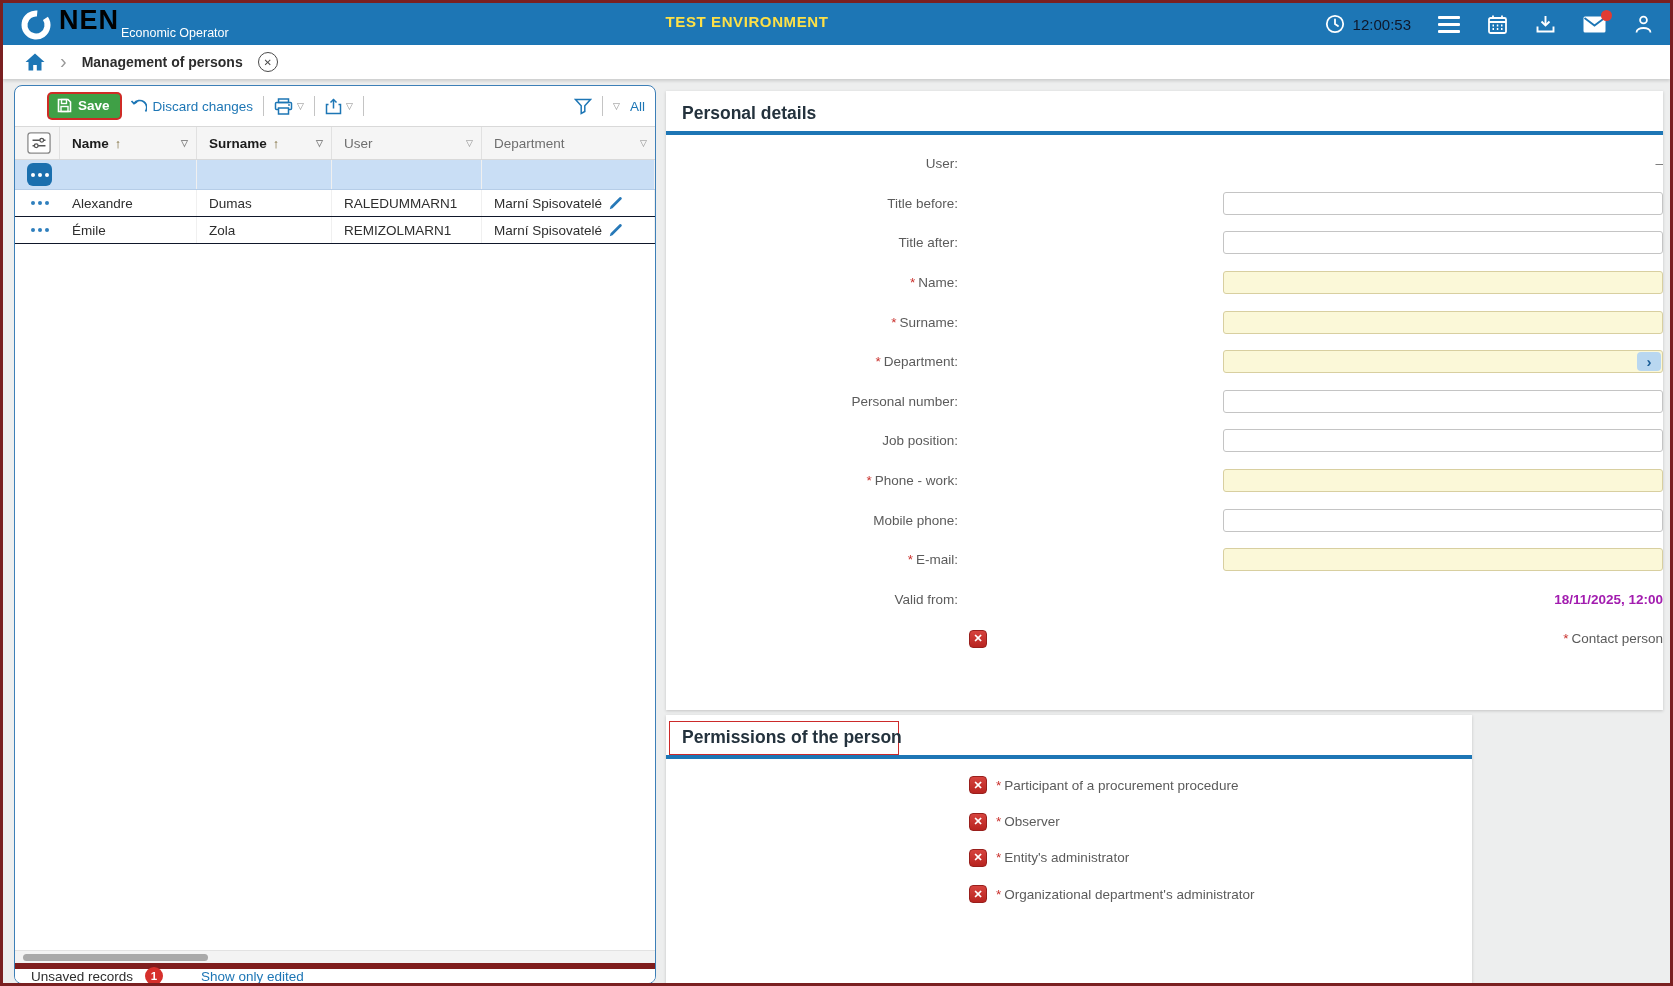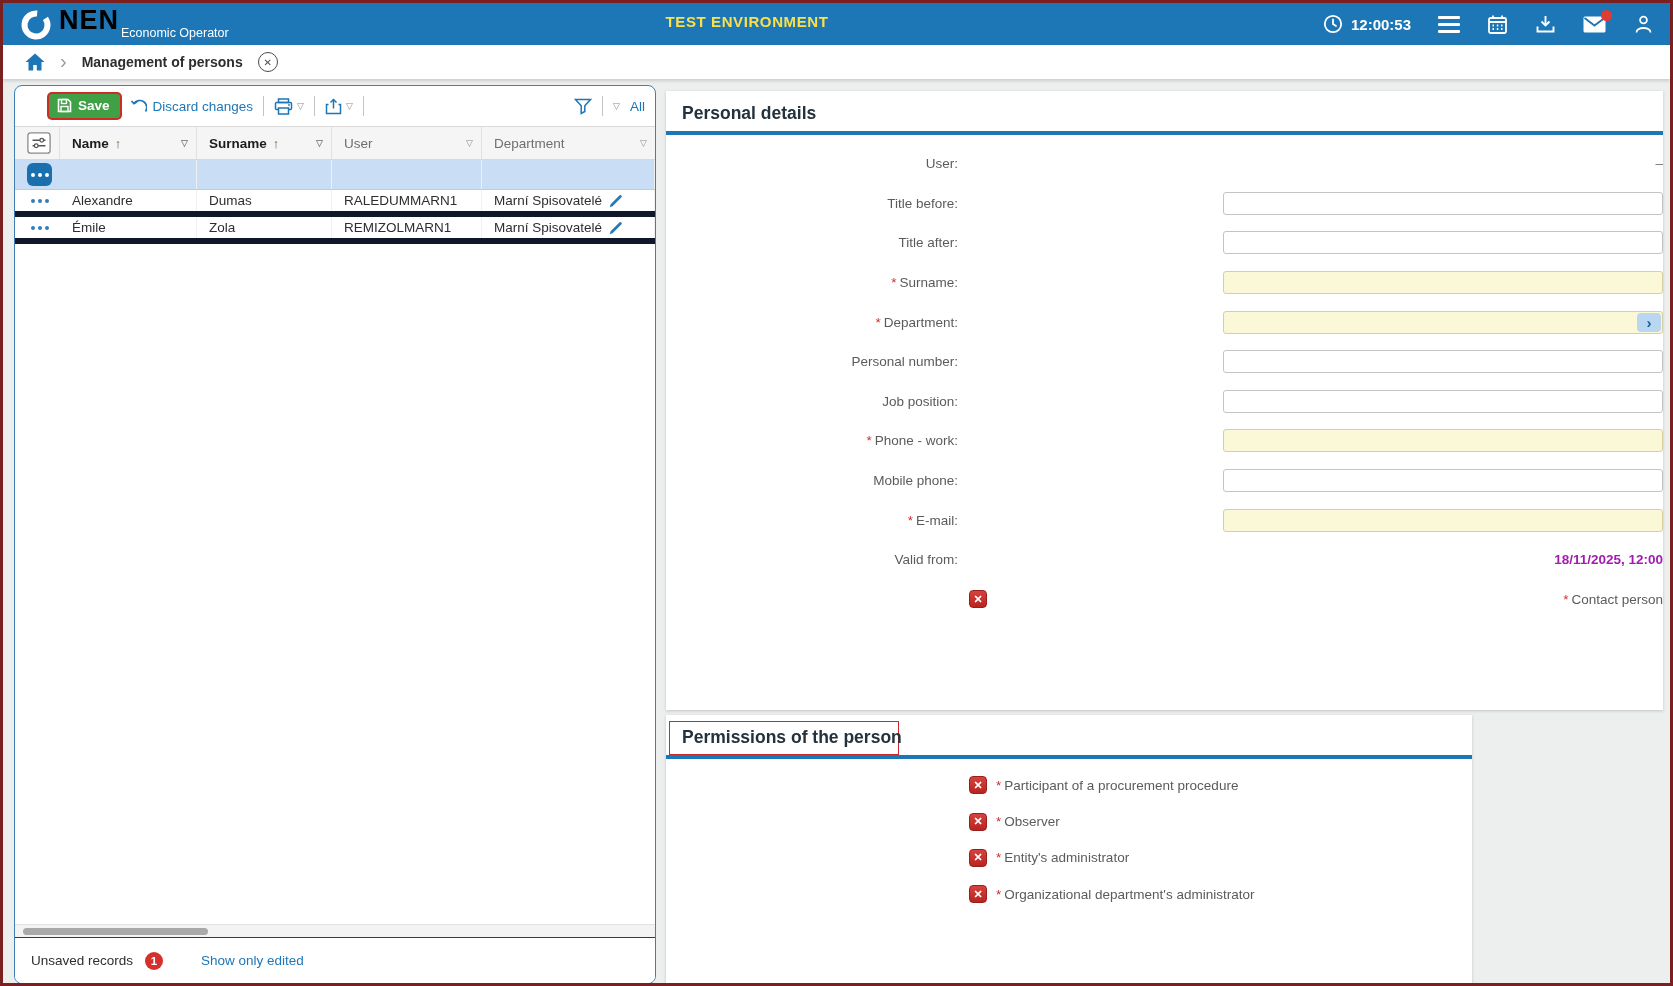--- a/index.html
+++ b/index.html
@@ -8,21 +8,21 @@
          border:3px solid #7a2021; overflow:hidden; }
 
   
   .topbar { position:absolute; left:0; top:0; right:0; height:42px; background:#1d76b5; }
   .logo-ring { position:absolute; left:16px; top:5px; }
   .brand { position:absolute; left:56px; top:2px; color:#000000; font-size:27px; font-weight:bold; letter-spacing:1px; }
   .brand-sub { position:absolute; left:118px; top:23px; color:#fff; font-size:12.5px; }
   .env-title { position:absolute; left:744px; top:10px; transform:translateX(-50%);
                color:#fde047; font-size:15px; font-weight:bold; letter-spacing:.6px; white-space:nowrap; }
   .top-icons { position:absolute; right:16px; top:0; height:42px; display:flex; align-items:center; gap:27px; }
-  .clockwrap { display:flex; align-items:center; gap:8px; color:#ffffff; font-size:15px; font-weight:bold; }
+  .clockwrap { display:flex; align-items:center; gap:8px; color:#0f172a; font-size:15px; font-weight:normal; }
   .burger { display:flex; flex-direction:column; gap:4px; cursor:pointer; }
   .burger span { display:block; width:22px; height:3px; background:#fff; border-radius:1px; }
   .mailwrap { position:relative; }
   .mail-dot { position:absolute; right:-6px; top:-6px; width:11px; height:11px; border-radius:50%; background:#e23b32; }
 
   
   .crumbbar { position:absolute; left:0; top:42px; right:0; height:34px; background:#fff;
               box-shadow:0 2px 3px rgba(0,0,0,.14); display:flex; align-items:center; padding-left:22px; gap:15px; z-index:5; }
   .crumb-chev { color:#9a9a9a; font-size:20px; line-height:1; margin-top:-3px; }
   .crumb-title { color:#2d2d2d; font-size:14px; font-weight:bold; }
@@ -50,34 +50,34 @@
   .th.sorted { color:#1c1c1c; font-weight:bold; }
   .th .lbl { margin-right:6px; }
   .th .sort { color:#6d5a22; font-size:13px; }
   .th .flt { margin-left:auto; }
   .c-menu { width:45px; flex:none; display:flex; align-items:center; justify-content:center; }
   .c-name { width:137px; flex:none; }
   .c-surname { width:135px; flex:none; }
   .c-user { width:150px; flex:none; }
   .c-dept { flex:1; border-right:none; }
 
-  .trow { display:flex; height:27px; border-bottom:6px solid #0f172a; background:#fff; font-size:13.5px; color:#2e2e2e; cursor:pointer; }
+  .trow { display:flex; height:27px; border-bottom:1px solid #0f172a; background:#fff; font-size:13.5px; color:#2e2e2e; cursor:pointer; }
   .trow.selected { height:30px; background:#c9def5; border-bottom:1px solid #b6cde7; }
   .td { display:flex; align-items:center; padding:0 8px 0 12px; border-right:1px solid #f0f0f0; overflow:hidden; white-space:nowrap; }
   .dots { display:flex; gap:3px; cursor:pointer; }
   .dots i { width:4px; height:4px; border-radius:50%; background:#2f7fbd; }
   .menu-sel { width:30px; height:23px; background:#1a6fae; border-radius:6px; display:flex;
               align-items:center; justify-content:center; gap:3px; cursor:pointer; }
   .menu-sel i { width:4px; height:4px; border-radius:50%; background:#fff; }
   .pencil { margin-left:7px; flex:none; cursor:pointer; }
   .tbody-fill { flex:1; background:#fff; }
 
   .hscroll { height:13px; background:#f3f3f3; border-top:1px solid #e2e2e2; position:relative; flex:none; }
   .hthumb { position:absolute; left:8px; top:3px; width:185px; height:7px; background:#a9a9a9; border-radius:4px; cursor:pointer; }
-  .tfoot { height:46px; border-top:1px solid #7f1d1d; display:flex; align-items:center; padding:0 16px; gap:12px;
+  .tfoot { height:20px; border-top:6px solid #7f1d1d; display:flex; align-items:center; padding:0 16px; gap:12px;
            font-size:13.5px; color:#2e2e2e; flex:none; background:#fff; }
   .badge { width:18px; height:18px; border-radius:50%; background:#d6302c; color:#fff; font-size:11.5px;
            font-weight:bold; display:flex; align-items:center; justify-content:center; }
   .foot-link { color:#1d76b5; margin-left:26px; cursor:pointer; }
 
   
   .card { position:absolute; background:#fff; box-shadow:0 1px 3px rgba(0,0,0,.18); }
   #card-personal { left:663px; top:88px; width:997px; height:619px; }
   #card-perms    { left:663px; top:712px; width:806px; height:269px; }
   .card-title { position:absolute; left:16px; top:12px; font-size:17.5px; font-weight:bold; color:#24323d; white-space:nowrap; }
@@ -359,20 +359,26 @@
             <input class="finput" style="">
           </span>
       </div>
       <div class="frow">
         <span class="flabel">Title after:</span>
         <span class="fctrl">
             <input class="finput" style="">
           </span>
       </div>
       <div class="frow">
+        <span class="flabel"><span class="req-mark">*</span><span>Name:</span></span>
+        <span class="fctrl">
+            <input class="finput req" style="">
+          </span>
+      </div>
+      <div class="frow">
         <span class="flabel"><span class="req-mark">*</span><span>Surname:</span></span>
         <span class="fctrl">
             <input class="finput req" style="">
           </span>
       </div>
       <div class="frow">
         <span class="flabel"><span class="req-mark">*</span><span>Department:</span></span>
         <span class="fctrl">
           <input class="finput req" style="">
           <span class="picker-btn">

